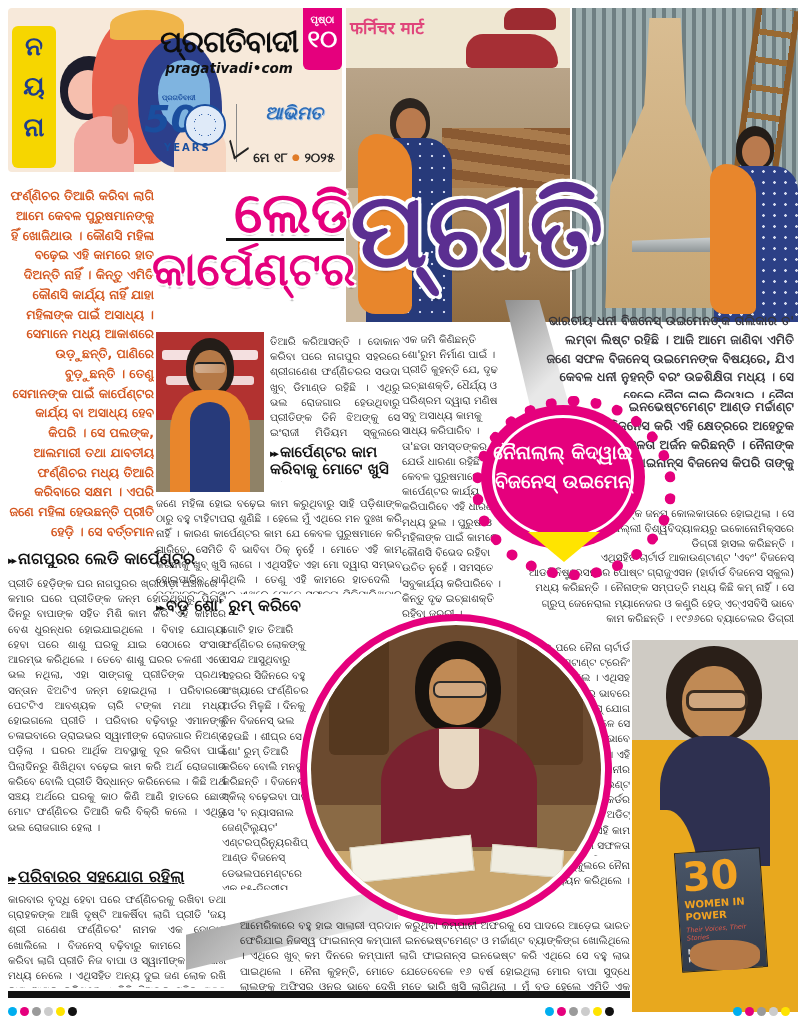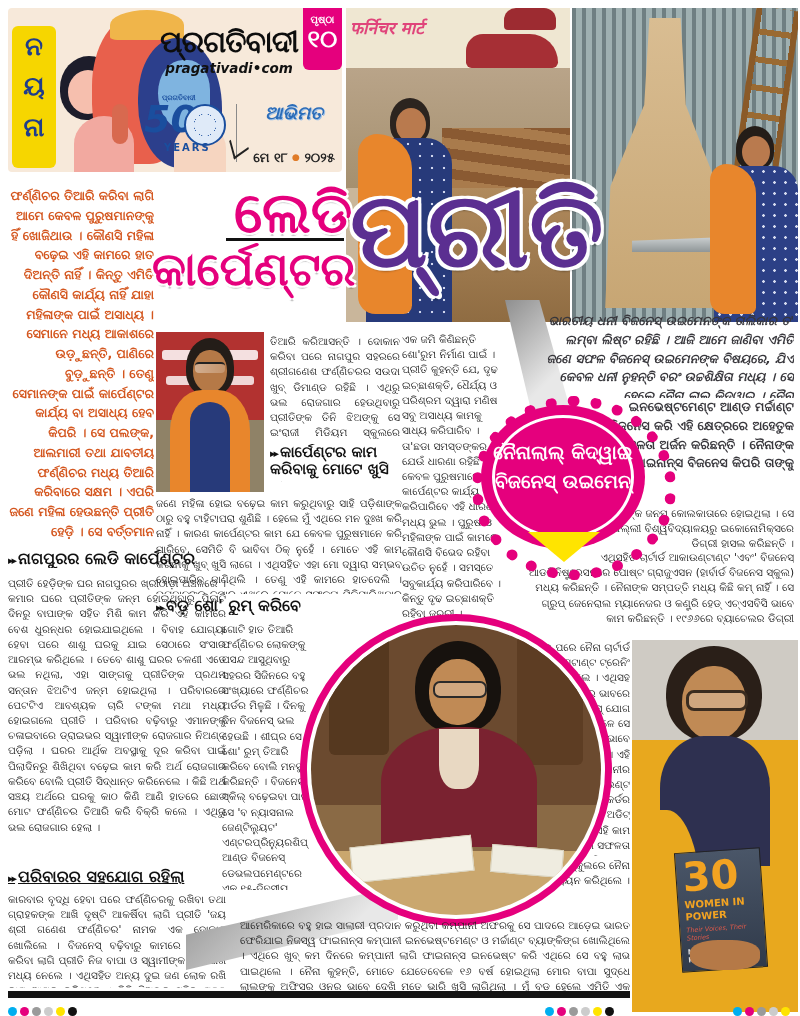--- a/index.html
+++ b/index.html
@@ -71,21 +71,21 @@
     <div style="font-size:26px;font-weight:bold;color:#1f3d8c;line-height:1.55;">ନା</div>
   </div>
 
   <div class="abs" style="left:303px;top:8px;width:39px;height:62px;background:#e5007d;border-radius:0 0 6px 6px;text-align:center;color:#fff;">
     <div style="font-size:10px;margin-top:6px;font-weight:bold;">ପୃଷ୍ଠା</div>
     <div style="font-size:24px;font-weight:bold;line-height:1.1;">୧୦</div>
   </div>
 
   <div class="abs photo" style="left:346px;top:8px;width:224px;height:314px;background:#c9b69b;">
     <div class="abs" style="left:0;top:0;width:100%;height:60px;background:#efe7d2;"></div>
-    <div class="abs" style="left:4px;top:8px;width:130px;font-size:17px;font-weight:bold;color:#e0457b;font-style:italic;">फर्निचर मार्ट</div>
+    <div class="abs" style="left:4px;top:8px;width:130px;font-size:17px;font-weight:bold;color:#e0457b;">फर्निचर मार्ट</div>
     <div class="abs" style="left:120px;top:26px;width:92px;height:34px;background:#a62f35;border-radius:18px 30px 6px 6px;"></div>
     <div class="abs" style="left:158px;top:0px;width:52px;height:22px;background:#9d2b31;border-radius:12px 12px 4px 4px;"></div>
     <div class="abs" style="left:0;top:60px;width:100%;height:120px;background:linear-gradient(180deg,#b9a489,#a5906f);"></div>
     <div class="abs" style="left:96px;top:120px;width:128px;height:90px;background:repeating-linear-gradient(8deg,#8a5a32 0 10px,#a97b4c 10px 20px);"></div>
     <div class="abs" style="left:40px;top:180px;width:184px;height:134px;background:linear-gradient(180deg,#b08a5d,#8f6c42);"></div>
 
     <div class="abs" style="left:10px;top:90px;width:110px;height:224px;">
       <div class="abs" style="left:34px;top:0;width:40px;height:46px;background:#2c241f;border-radius:50% 50% 40% 40%;"></div>
       <div class="abs" style="left:40px;top:10px;width:30px;height:34px;background:#b97a4e;border-radius:50%;"></div>
       <div class="abs" style="left:10px;top:40px;width:86px;height:184px;background:#273a7a;border-radius:26px 26px 0 0;
@@ -178,21 +178,21 @@
     <div class="abs ring" style="left:4px;top:2px;width:182px;height:162px;border:11px dotted #e5007d;"></div>
     <div class="abs ring" style="left:13px;top:11px;width:164px;height:144px;background:#e5007d;"></div>
     <div class="abs ring" style="left:24px;top:21px;width:142px;height:124px;border:3px solid #fff;box-sizing:border-box;"></div>
     <div class="abs" style="left:18px;top:44px;width:154px;text-align:center;color:#fff;font-weight:bold;">
       <div style="font-size:19px;line-height:1.5;">ନୈନାଲାଲ୍ କିଦ୍ୱାଇ</div>
       <div style="font-size:19px;line-height:1.5;">ବିଜନେସ୍ ଉଇମେନ୍</div>
     </div>
     <div class="abs" style="left:60px;top:138px;width:0;height:0;border-left:36px solid transparent;border-right:36px solid transparent;border-top:30px solid #ffe400;"></div>
   </div>
 
-  <div class="abs bold-intro" style="left:540px;top:312px;width:254px;height:86px;font-style:italic;">ଭାରତୀୟ ଧନୀ ବିଜନେସ୍ ଉଇମେନଙ୍କ ତାଲିକାର ତ' ଲମ୍ବା ଲିଷ୍ଟ ରହିଛି । ଆଜି ଆମେ ଜାଣିବା ଏମିତି ଜଣେ ସଫଳ ବିଜନେସ୍ ଉଇମେନଙ୍କ ବିଷୟରେ, ଯିଏ କେବଳ ଧନୀ ନୁହନ୍ତି ବରଂ ଉଚ୍ଚଶିକ୍ଷିତା ମଧ୍ୟ । ସେ ହେଲେ ନୈନା ଲାଲ୍ କିଦ୍ୱାଇ । ନୈନା</div>
+  <div class="abs bold-intro" style="left:540px;top:312px;width:254px;height:86px;">ଭାରତୀୟ ଧନୀ ବିଜନେସ୍ ଉଇମେନଙ୍କ ତାଲିକାର ତ' ଲମ୍ବା ଲିଷ୍ଟ ରହିଛି । ଆଜି ଆମେ ଜାଣିବା ଏମିତି ଜଣେ ସଫଳ ବିଜନେସ୍ ଉଇମେନଙ୍କ ବିଷୟରେ, ଯିଏ କେବଳ ଧନୀ ନୁହନ୍ତି ବରଂ ଉଚ୍ଚଶିକ୍ଷିତା ମଧ୍ୟ । ସେ ହେଲେ ନୈନା ଲାଲ୍ କିଦ୍ୱାଇ । ନୈନା</div>
   <div class="abs bold-intro" style="left:608px;top:398px;width:186px;height:76px;">ଇନଭେଷ୍ଟମେଣ୍ଟ ଆଣ୍ଡ ମର୍ଚ୍ଚାଣ୍ଟ ବିଜନେସ କରି ଏହି କ୍ଷେତ୍ରରେ ଅହେତୁକ ସଫଳତା ଅର୍ଜନ କରିଛନ୍ତି । ନୈନାଙ୍କ ଫାଇନାନ୍ସ ବିଜନେସ କିପରି ତାଙ୍କୁ ଧନୀ କଲା ସେ ବିଷୟରେ ଜାଣିବା...</div>
 
 
   <div class="abs txt txt-r" style="left:600px;top:506px;width:194px;height:44px;">ନୈନାଙ୍କ ଜନ୍ମ କୋଲକାତାରେ ହୋଇଥିଲା । ସେ ଦିଲ୍ଲୀ ବିଶ୍ୱବିଦ୍ୟାଳୟରୁ ଇକୋନୋମିକ୍ସରେ ଡିଗ୍ରୀ ହାସଲ କରିଛନ୍ତି ।</div>
   <div class="abs txt txt-r" style="left:524px;top:550px;width:270px;height:90px;">ଏଥିସହିତ ଚାର୍ଟାର୍ଡ ଆକାଉଣ୍ଟାଣ୍ଟ 'ଏବଂ' ବିଜନେସ୍ ଆଡମିନିଷ୍ଟ୍ରେସନରେ ପୋଷ୍ଟ ଗ୍ରାଜୁଏସନ (ହାର୍ବାର୍ଡ ବିଜନେସ ସ୍କୁଲ) ମଧ୍ୟ କରିଛନ୍ତି । ନୈନାଙ୍କ ସମ୍ପତ୍ତି ମଧ୍ୟ କିଛି କମ୍ ନାହିଁ । ସେ ଗ୍ରୁପ୍ ଜେନେରାଲ ମ୍ୟାନେଜର ଓ କଣ୍ଟ୍ରି ହେଡ୍ ଏଚ୍‌ଏସବିସି ଭାବେ କାମ କରିଛନ୍ତି । ୧୯୬୬ରେ ବ୍ୟାଚେଲର ଡିଗ୍ରୀ</div>
   <div class="abs txt txt-r" style="left:502px;top:640px;width:128px;height:216px;text-align:right;">ହାସଲ ପରେ ନୈନା ଚାର୍ଟାର୍ଡ ଆକାଉଣ୍ଟାଣ୍ଟ ଟ୍ରେନିଂ ଆରମ୍ଭ କରିଥିଲେ । ଏଥିସହ ଜଣେ ଟ୍ରେନର ଭାବରେ ପ୍ରାଇସ୍ ୱାଟରହାଉସ୍ ଯୋଗ କରିଥିଲେ । ସେତେବେଳେ ସେ ସଂଗଠନର ପ୍ରଥମ ମହିଳା ଭାବେ ଯୋଗ ଦେଇଥିଲେ । ଏହି ସମୟରେ ସେ କମ୍ପାନୀର କ୍ଲାଏଣ୍ଟମାନଙ୍କ ଆକାଉଣ୍ଟ ଓ ଫାଇନାନ୍ସ ରେକର୍ଡର ସ୍ୱତନ୍ତ୍ର ଭାବେ ଅଡିଟ୍ କରିଥିଲେ । ତିନିବର୍ଷ ଏହି କାମ କରି କମ୍ପାନୀକୁ ବେଶ ସଫଳତା ଦେବାରେ ସହଯୋଗ କରିଥିଲେ । ନୈନାଙ୍କ ସ୍ୱପ୍ନ ଥିଲା ବିଜନେସ୍ ଆଡମିନିଷ୍ଟ୍ରେସନର ଇଣ୍ଟରନ୍ୟାସନାଲ ଏଜୁକେସନ ପ୍ରାପ୍ତ କରିବେ । ଏହାପରେ ହାର୍ବାର୍ଡ ସ୍କୁଲରେ ବିଜନେସ ମ୍ୟାନେଜମେଣ୍ଟରେ ପିଜି</div>
   <div class="abs txt txt-r" style="left:398px;top:858px;width:232px;height:58px;">କରିଥିଲେ । ଏହି କୋର୍ସରେ ହାର୍ବାର୍ଡ ସ୍କୁଲରେ ନୈନା ଭାରତର ପ୍ରଥମ ମହିଳା ଭାବେ ଅଧ୍ୟୟନ କରିଥିଲେ ।</div>
   <div class="abs txt" style="left:240px;top:918px;width:390px;height:74px;z-index:8;">ଆମେରିକାରେ ବହୁ ହାଇ ସାଲାରୀ ପ୍ରଦାନ କରୁଥିବା କମ୍ପାନୀ ଅଫରକୁ ସେ ପାଦରେ ଆଡ଼େଇ ଭାରତ ଫେରିଯାଇ ନିଜସ୍ୱ ଫାଇନାନ୍ସ କମ୍ପାନୀ ଇନଭେଷ୍ଟମେଣ୍ଟ ଓ ମର୍ଚ୍ଚାଣ୍ଟ ବ୍ୟାଙ୍କିଙ୍ଗ ଖୋଲିଥିଲେ । ଏଥିରେ ଖୁବ୍ କମ ଦିନରେ କମ୍ପାନୀ ଲାଗି ଫାଇନାନ୍ସ ଇନଭେଷ୍ଟ କରି ଏଥିରେ ସେ ବହୁ ଲାଭ ପାଇଥିଲେ । ନୈନା କୁହନ୍ତି, ମୋତେ ଯେତେବେଳେ ୧୬ ବର୍ଷ ହୋଇଥିଲା ମୋର ବାପା ସୁଦ୍ଧେ ଲାଲଙ୍କୁ ଅଫିସର ଓନର ଭାବେ ଦେଖି ମତେ ଭାରି ଖୁସି ଲାଗିଥିଲା । ମୁଁ ବଡ ହେଲେ ଏମିତି ଏକ କମ୍ପାନୀ କରିବି ବୋଲି ସେବେଠାରୁ ସ୍ୱପ୍ନ ଦେଖୁଥିଲି । ଏହି ସ୍ୱପ୍ନକୁ ଆଜି ପୂରଣ କରିଥିବାରୁ ମୁଁ ବେଶ୍ ଖୁସି ରହିଛି ।</div>
 
   <div class="abs photo" style="left:632px;top:640px;width:166px;height:372px;background:linear-gradient(180deg,#cfcbc4 0 30%,#b7b2a8 30% 100%);z-index:6;">

